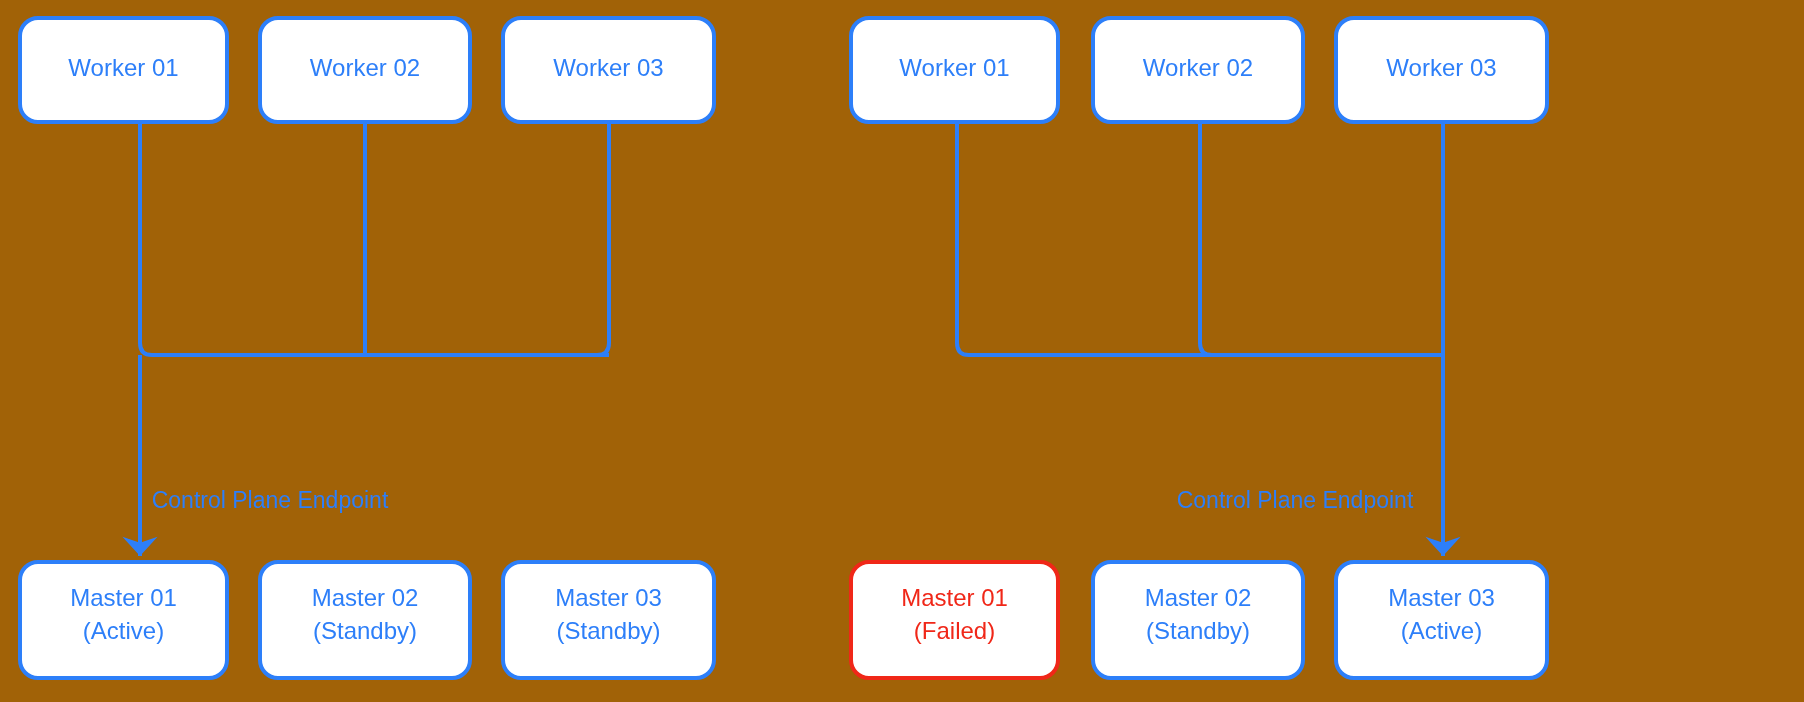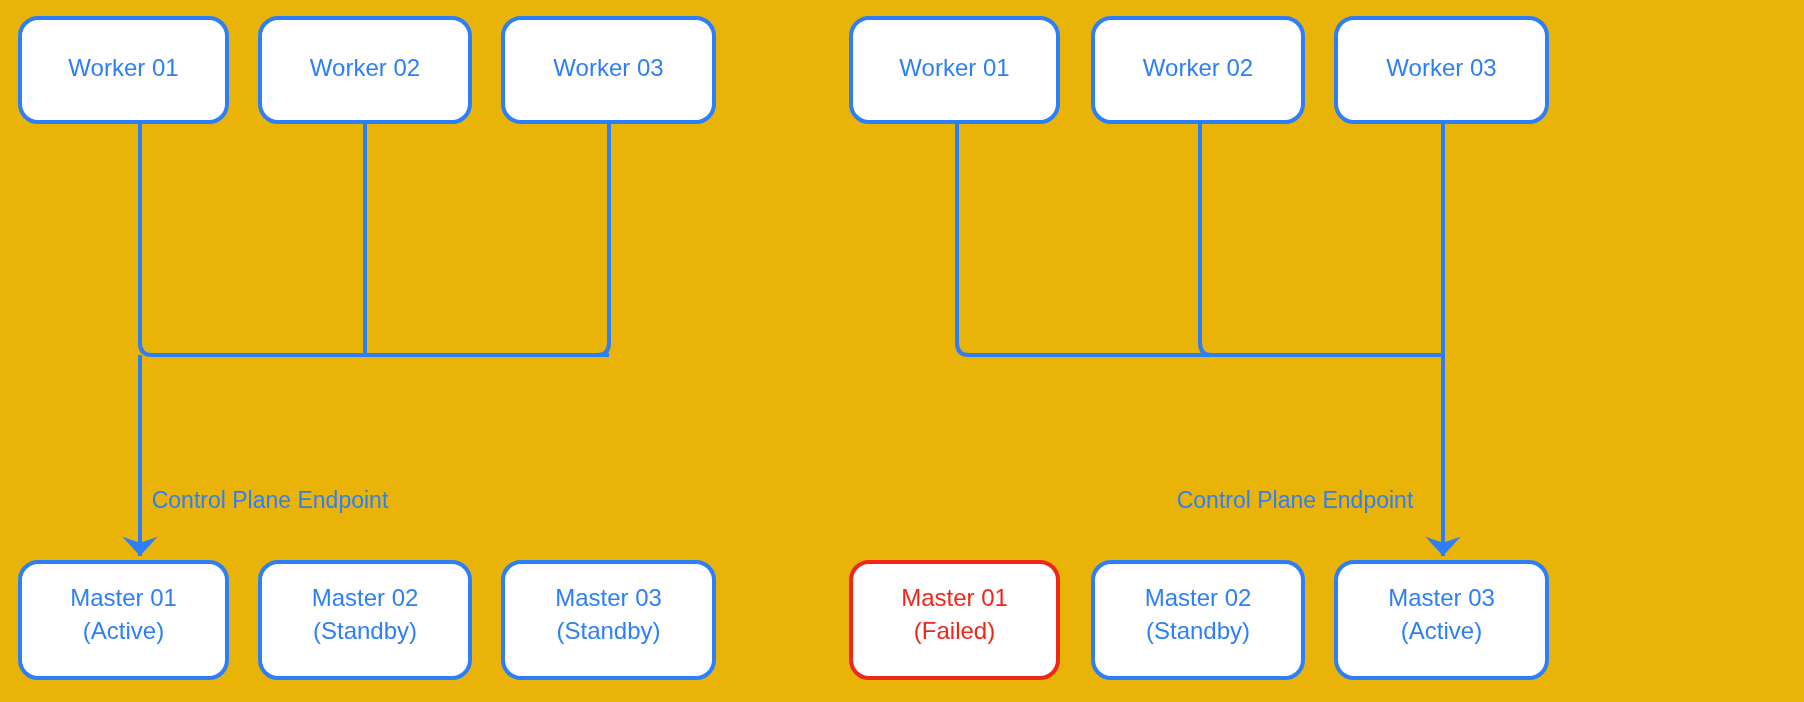--- a/index.html
+++ b/index.html
@@ -8,21 +8,21 @@
     padding: 0;
     background: #ffffff;
   }
   body {
     font-family: "Liberation Sans", "DejaVu Sans", sans-serif;
   }
   #diagram-root {
     position: relative;
     width: 1804px;
     height: 702px;
-    background: #eab308;
+    background: #a16207;
     overflow: hidden;
   }
   svg.diagram-layer {
     position: absolute;
     top: 0;
     left: 0;
     width: 1804px;
     height: 702px;
     display: block;
   }

